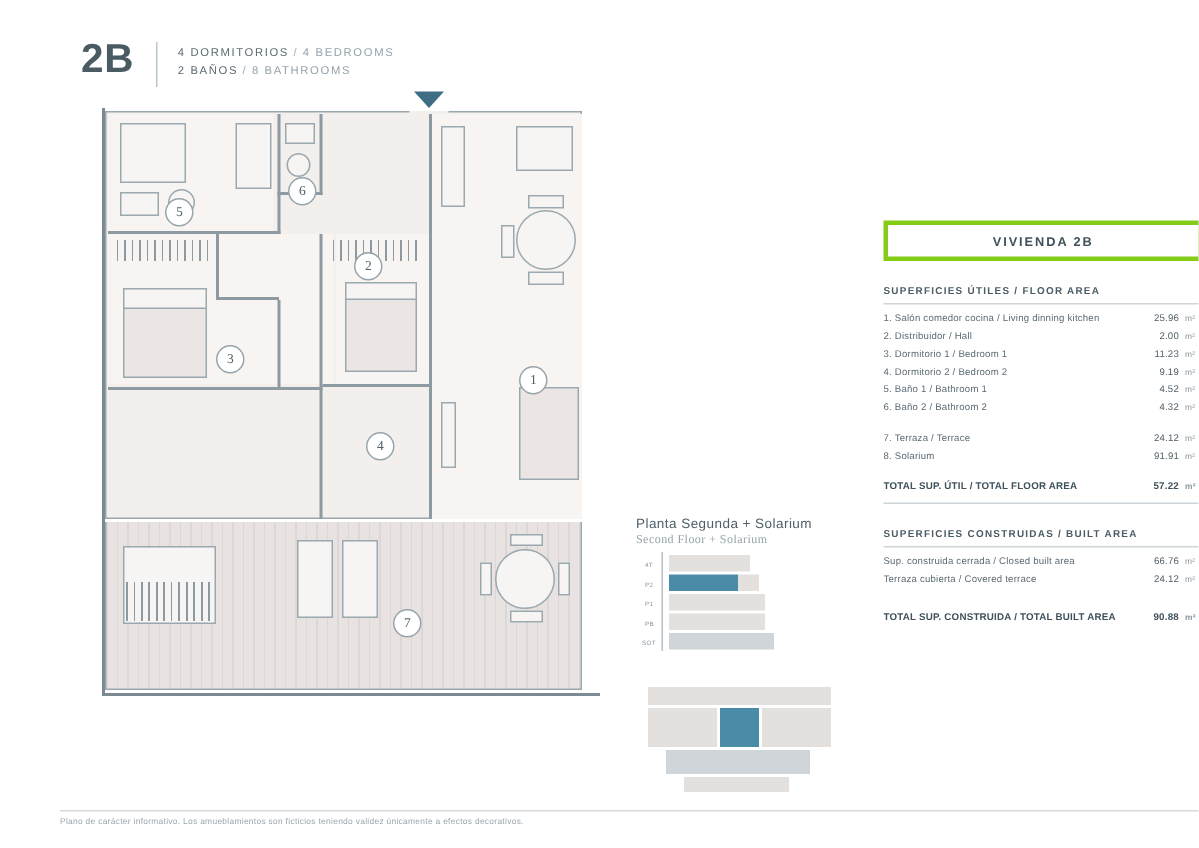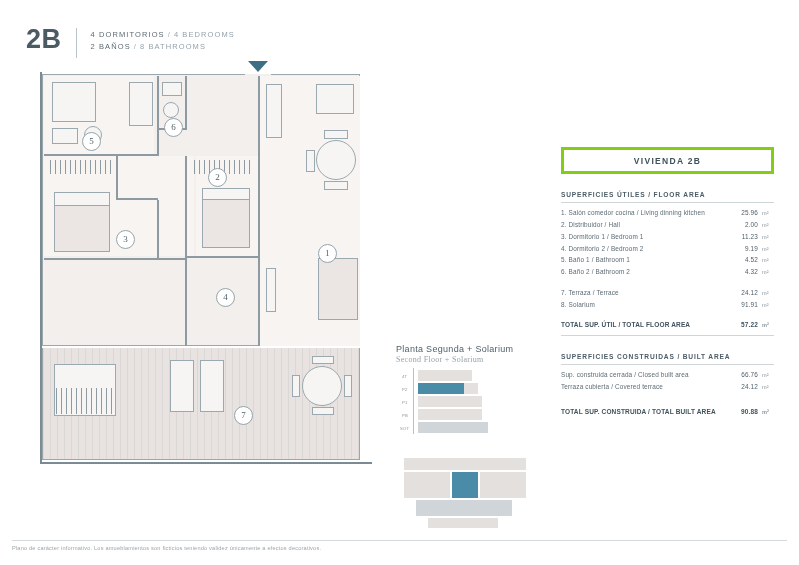--- a/index.html
+++ b/index.html
@@ -12,20 +12,21 @@
     height: 565px;
     font-family: "Liberation Sans", sans-serif;
     color: #3c4a52;
     position: relative;
     overflow: hidden;
   }
   .page {
     position: absolute;
     inset: 0;
     background: #ffffff;
+    margin-left: 28px;
   }
 
   
   .header {
     position: absolute;
     left: 26px;
     top: 26px;
     display: flex;
     align-items: flex-start;
   }

